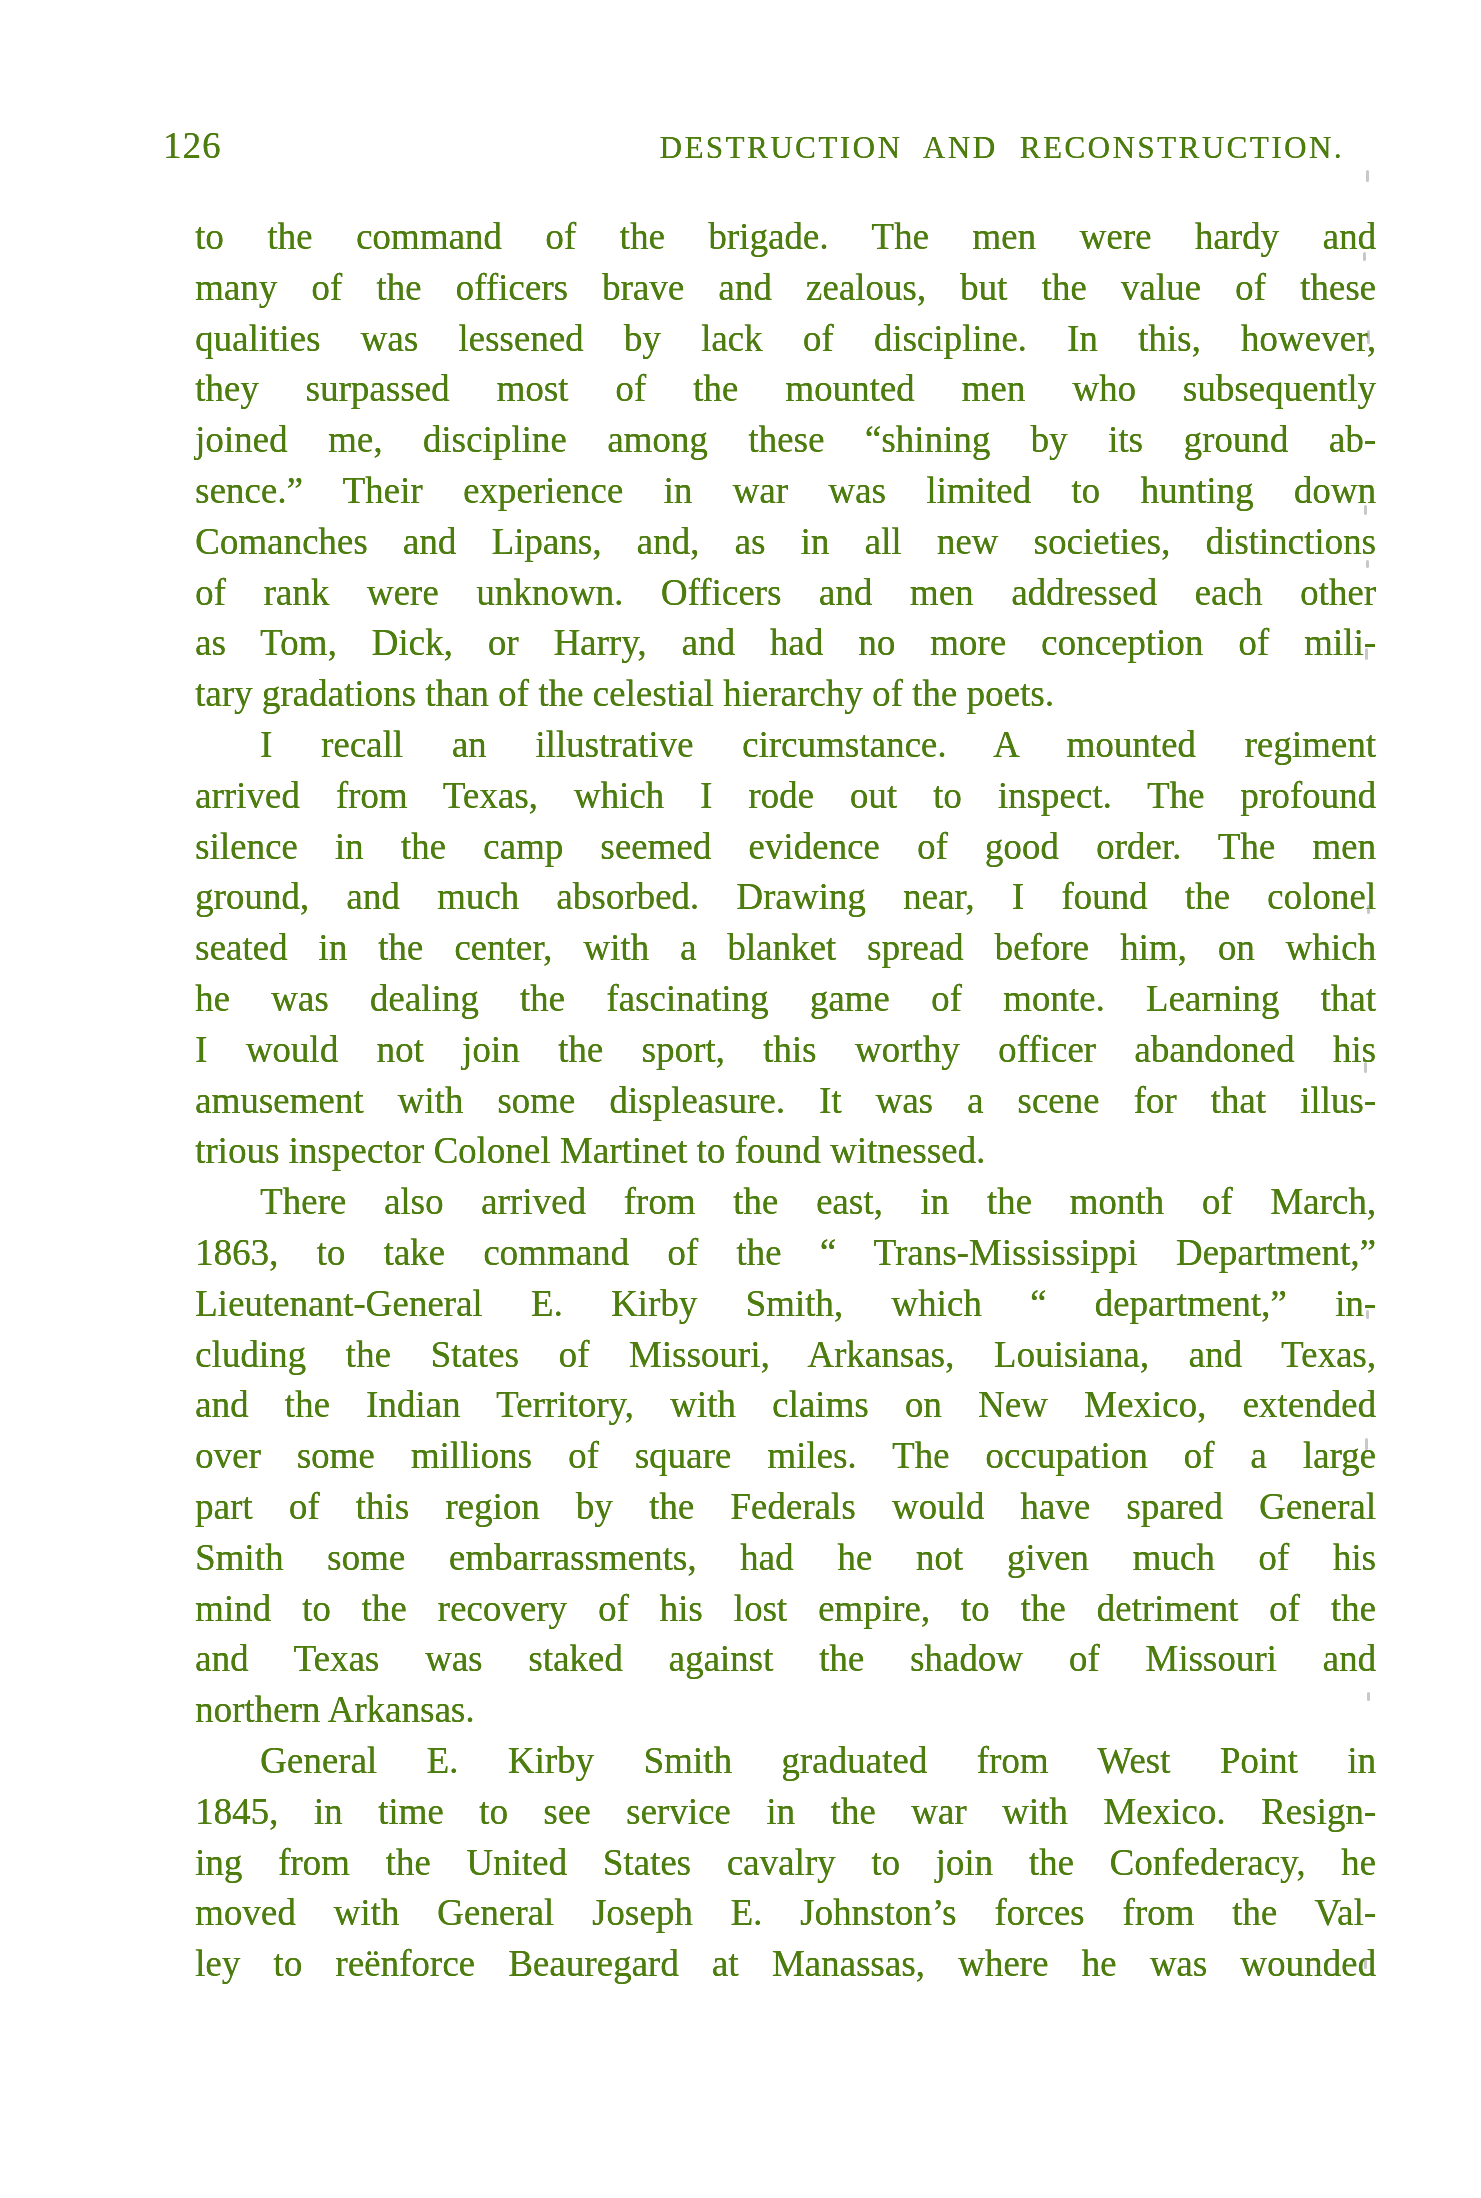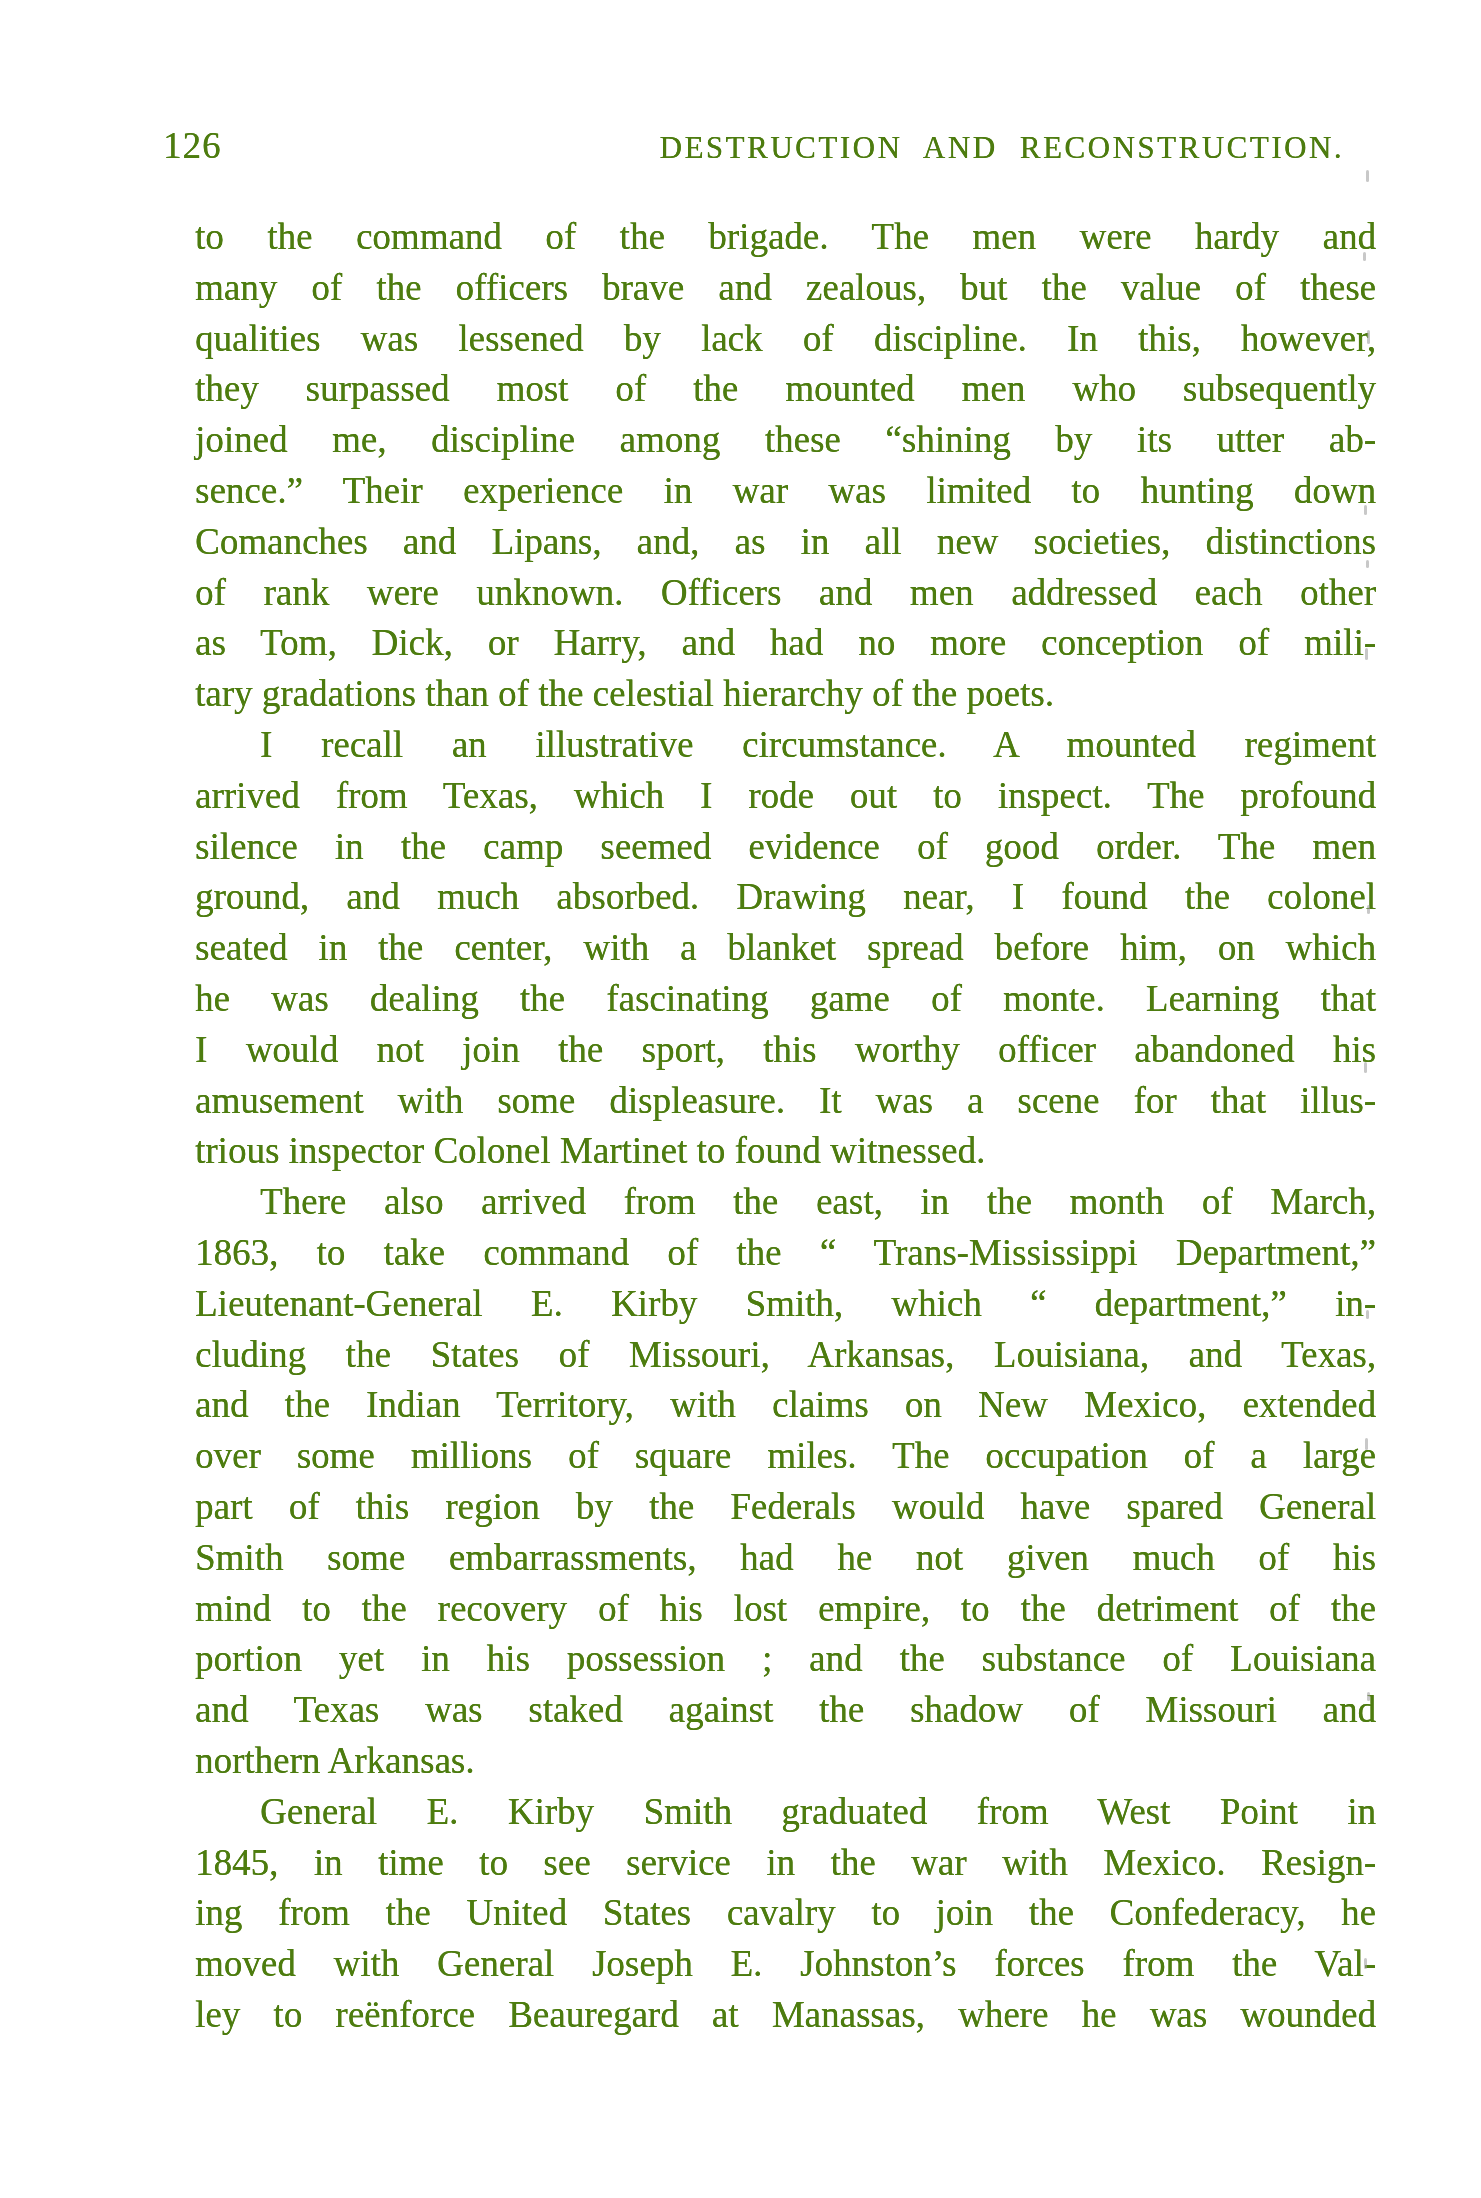--- a/index.html
+++ b/index.html
@@ -84,21 +84,21 @@
     <div class="page-number">126</div>
     <div class="running-title">DESTRUCTION AND RECONSTRUCTION.</div>
   </div>
 
   <div class="text">
 
     <div class="line">to the command of the brigade.  The men were hardy and</div>
     <div class="line">many of the officers brave and zealous, but the value of these</div>
     <div class="line">qualities was lessened by lack of discipline.  In this, however,</div>
     <div class="line">they surpassed most of the mounted men who subsequently</div>
-    <div class="line">joined me, discipline among these “shining by its utter ab-</div>
+    <div class="line">joined me, discipline among these “shining by its ground ab-</div>
     <div class="line">sence.”  Their experience in war was limited to hunting down</div>
     <div class="line">Comanches and Lipans, and, as in all new societies, distinctions</div>
     <div class="line">of rank were unknown.  Officers and men addressed each other</div>
     <div class="line">as Tom, Dick, or Harry, and had no more conception of mili-</div>
     <div class="line last">tary gradations than of the celestial hierarchy of the poets.</div>
 
     <div class="line indent">I recall an illustrative circumstance.  A mounted regiment</div>
     <div class="line">arrived from Texas, which I rode out to inspect.  The profound</div>
     <div class="line">silence in the camp seemed evidence of good order.  The men</div>
     <div class="line">ground, and much absorbed.  Drawing near, I found the colonel</div>
@@ -110,21 +110,20 @@
 
     <div class="line indent">There also arrived from the east, in the month of March,</div>
     <div class="line">1863, to take command of the “ Trans-Mississippi Department,”</div>
     <div class="line">Lieutenant-General E. Kirby Smith, which “ department,” in-</div>
     <div class="line">cluding the States of Missouri, Arkansas, Louisiana, and Texas,</div>
     <div class="line">and the Indian Territory, with claims on New Mexico, extended</div>
     <div class="line">over some millions of square miles.  The occupation of a large</div>
     <div class="line">part of this region by the Federals would have spared General</div>
     <div class="line">Smith some embarrassments, had he not given much of his</div>
     <div class="line">mind to the recovery of his lost empire, to the detriment of the</div>
-    <div class="line">portion yet in his possession ; and the substance of Louisiana</div>
     <div class="line">and Texas was staked against the shadow of Missouri and</div>
     <div class="line last">northern Arkansas.</div>
 
     <div class="line indent">General E. Kirby Smith graduated from West Point in</div>
     <div class="line">1845, in time to see service in the war with Mexico.  Resign-</div>
     <div class="line">ing from the United States cavalry to join the Confederacy, he</div>
     <div class="line">moved with General Joseph E. Johnston’s forces from the Val-</div>
     <div class="line">ley to reënforce Beauregard at Manassas, where he was wounded</div>
   </div>
 

